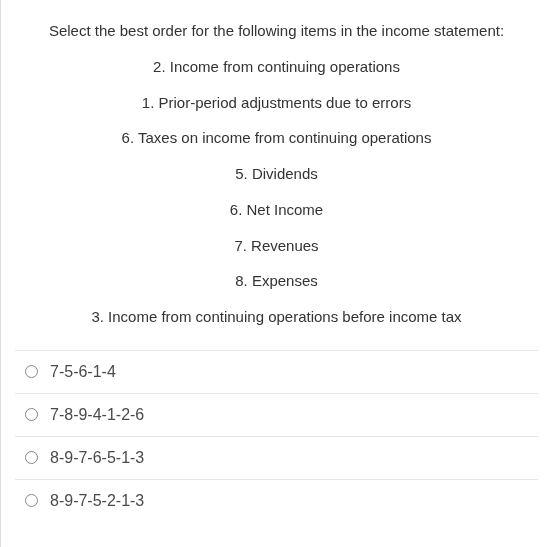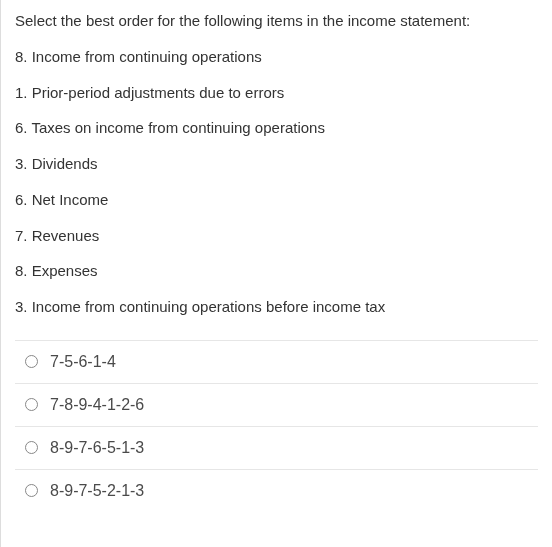--- a/index.html
+++ b/index.html
@@ -8,22 +8,23 @@
     padding: 0;
     font-family: "Segoe UI", "Helvetica Neue", Arial, sans-serif;
     font-size: 15px;
     color: #333;
     width: 552px;
     height: 547px;
     background: #fff;
   }
   .wrap {
     border-left: 1px solid #ddd;
-    padding: 10px 14px 6px 14px;
+    padding: 20px 14px 6px 14px;
     height: 100%;
+    text-align: center;
   }
   .stem {
     line-height: 1.45;
   }
   .stem p {
     margin: 0 0 14px 0;
   }
   .choices {
     margin-top: 22px;
   }
@@ -44,24 +45,24 @@
     flex: 0 0 auto;
     background: #fff;
   }
 </style>
 </head>
 <body>
 
 <div class="wrap">
   <div class="stem">
     <p>Select the best order for the following items in the income statement:</p>
-    <p>8. Income from continuing operations</p>
+    <p>2. Income from continuing operations</p>
     <p>1. Prior-period adjustments due to errors</p>
     <p>6. Taxes on income from continuing operations</p>
-    <p>3. Dividends</p>
+    <p>5. Dividends</p>
     <p>6. Net Income</p>
     <p>7. Revenues</p>
     <p>8. Expenses</p>
     <p>3. Income from continuing operations before income tax</p>
   </div>
 
   <div class="choices">
     <div class="choice">
       <span class="radio"></span>
       <span>7-5-6-1-4</span>

